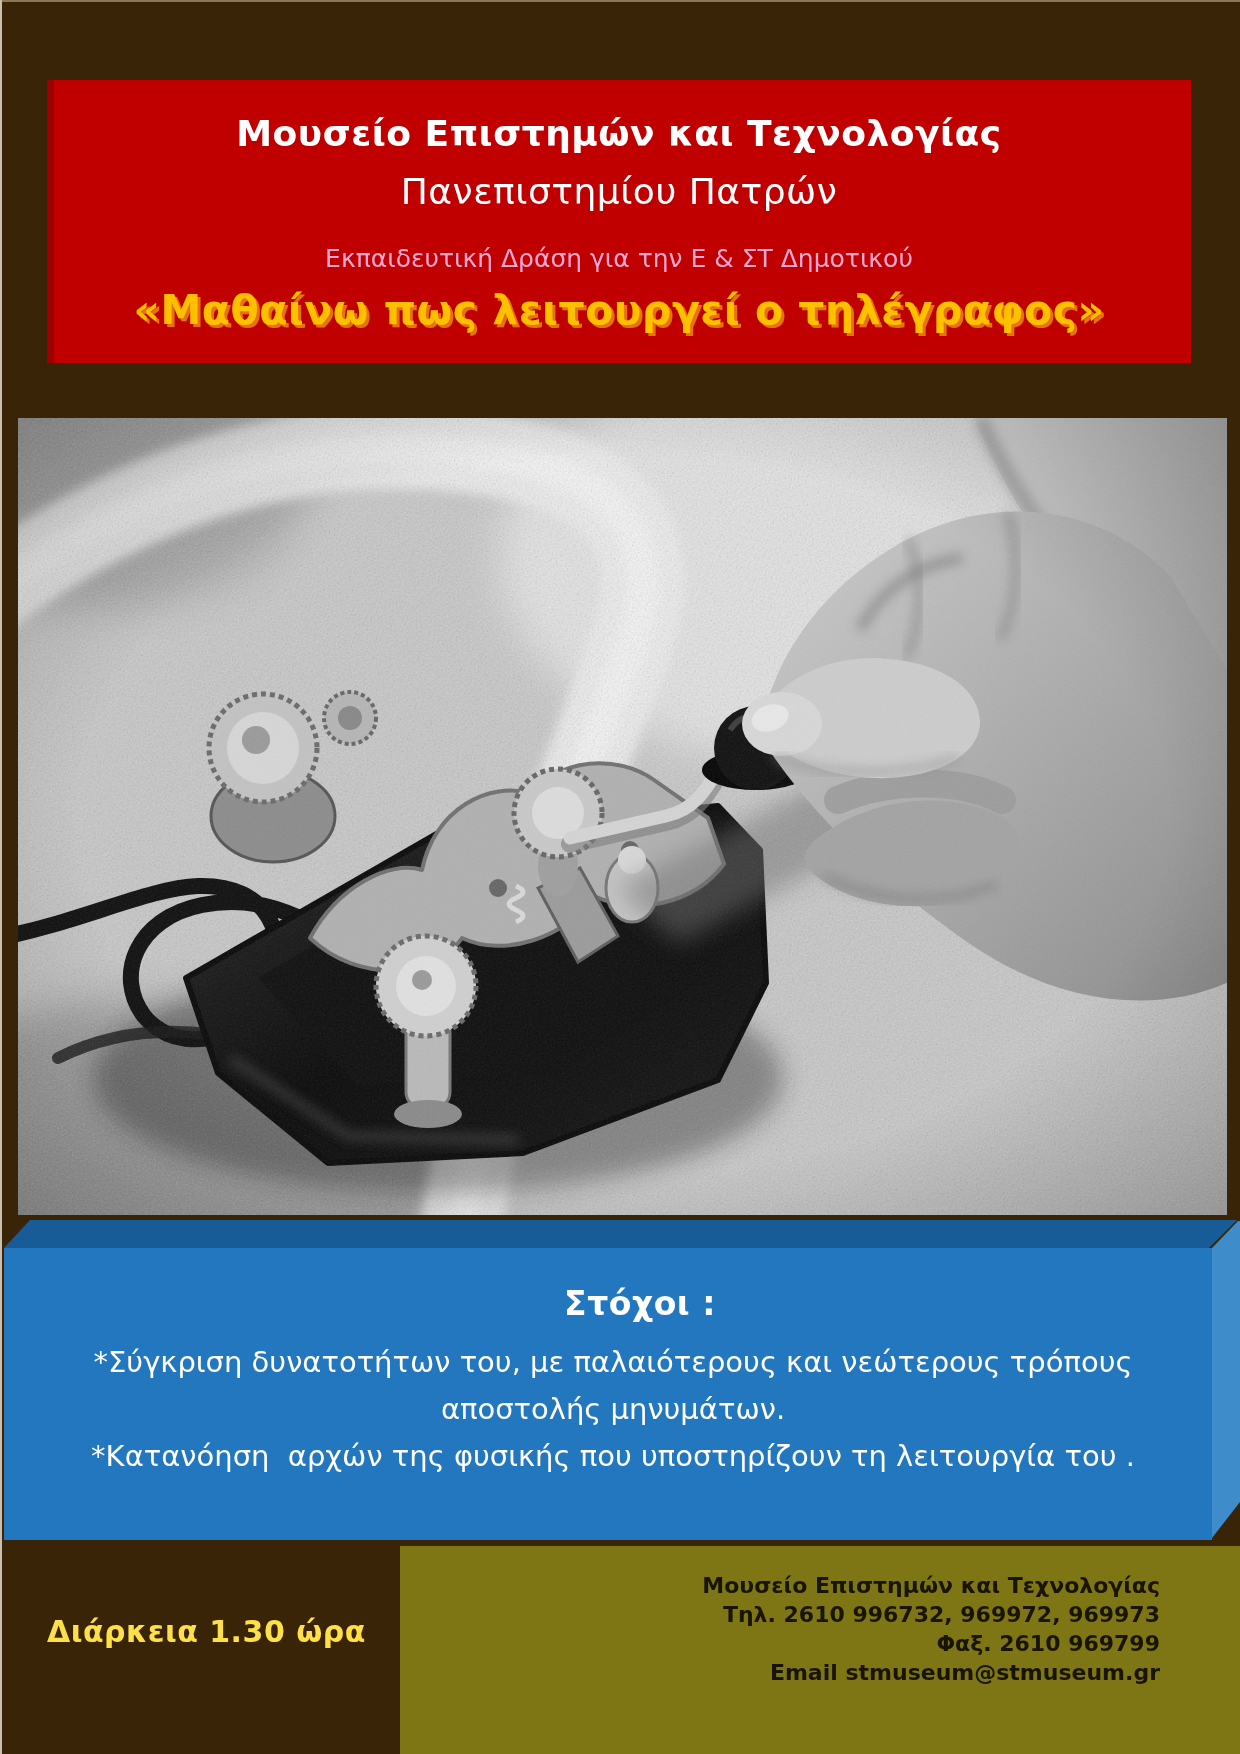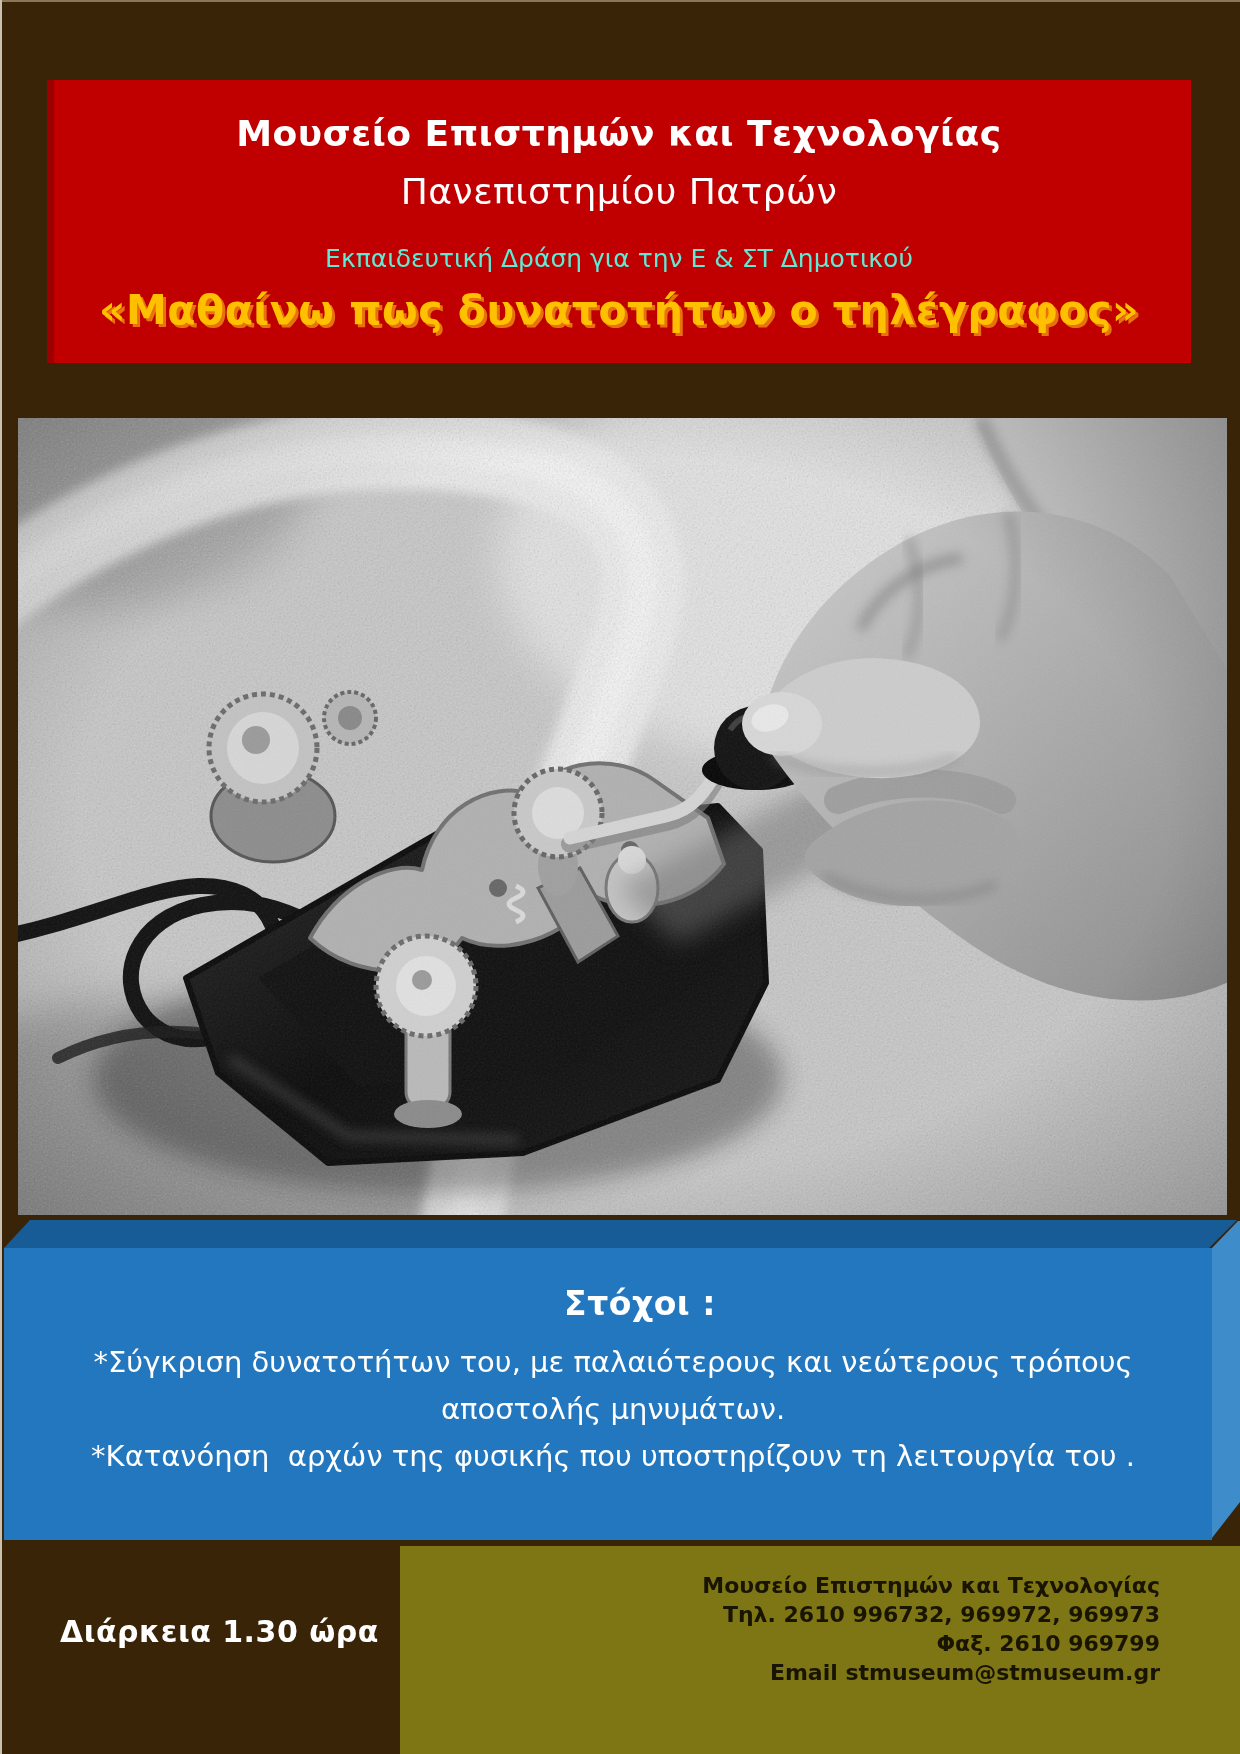--- a/index.html
+++ b/index.html
@@ -12,21 +12,21 @@
   .edge-top{position:absolute;left:0;top:0;width:1240px;height:2px;background:rgba(205,188,150,.55);z-index:50;}
 
   
   .red-box{
     position:absolute;left:47px;top:80px;width:1144px;height:283px;
     background:#c00000;box-shadow:inset 7px 0 0 rgba(0,0,0,.18);
     text-align:center;color:#ffffff;
   }
   .org-line1{margin-top:33px;font-size:36px;font-weight:700;letter-spacing:.5px;}
   .org-line2{margin-top:17px;font-size:36px;font-weight:400;letter-spacing:.5px;}
-  .subtitle{margin-top:32px;font-size:25px;font-weight:400;color:#5eead4;}
+  .subtitle{margin-top:32px;font-size:25px;font-weight:400;color:#f9a8d4;}
   .main-title{
     margin-top:13px;font-size:41px;font-weight:700;color:#ffc000;
     text-shadow:3px 3px 0 #e8720c;letter-spacing:.5px;
   }
 
   
   .photo{position:absolute;left:18px;top:418px;width:1209px;height:797px;display:block;}
 
   
   .blue-top{
@@ -41,34 +41,34 @@
     position:absolute;left:4px;top:1248px;width:1208px;height:292px;
     background:#2277be;color:#ffffff;
   }
   .goals{padding:36px 0 0 64px;text-align:center;}
   .goals-heading{font-size:33px;font-weight:700;margin:0 0 16px 0;letter-spacing:.5px;}
   .goal-item{font-size:29px;font-weight:400;line-height:47px;max-width:1090px;white-space:pre-wrap;}
 
   
   .olive-box{position:absolute;left:400px;top:1546px;width:840px;height:208px;background:#7e7614;}
   .contact{padding:25px 80px 0 0;text-align:right;color:#191400;font-weight:700;font-size:22px;line-height:29px;}
-  .duration{position:absolute;left:60px;top:1614px;color:#ffffff;font-size:30px;font-weight:700;letter-spacing:.5px;}
+  .duration{position:absolute;left:47px;top:1614px;color:#fde047;font-size:30px;font-weight:700;letter-spacing:.5px;}
 </style>
 </head>
 <body>
 
 <div class="poster">
   <div class="edge-left"></div>
   <div class="edge-top"></div>
 
   <div class="red-box">
     <div class="org-line1">Μουσείο Επιστημών και Τεχνολογίας</div>
     <div class="org-line2">Πανεπιστημίου Πατρών</div>
     <div class="subtitle">Εκπαιδευτική Δράση για την Ε &amp; ΣΤ Δημοτικού</div>
-    <div class="main-title">«Μαθαίνω πως δυνατοτήτων ο τηλέγραφος»</div>
+    <div class="main-title">«Μαθαίνω πως λειτουργεί ο τηλέγραφος»</div>
   </div>
 
   <svg class="photo" viewBox="0 0 1209 797" preserveAspectRatio="none" role="img" aria-label="Black-and-white photograph of a child's hand pressing a morse telegraph key on a carpet">
     <defs>
       <filter id="grain" x="0" y="0" width="100%" height="100%">
         <feTurbulence type="fractalNoise" baseFrequency="0.55" numOctaves="3" stitchTiles="stitch"></feTurbulence>
         <feColorMatrix type="saturate" values="0"></feColorMatrix>
       </filter>
       <filter id="b6" x="-30%" y="-30%" width="160%" height="160%">
           <feGaussianBlur stdDeviation="6"></feGaussianBlur>

